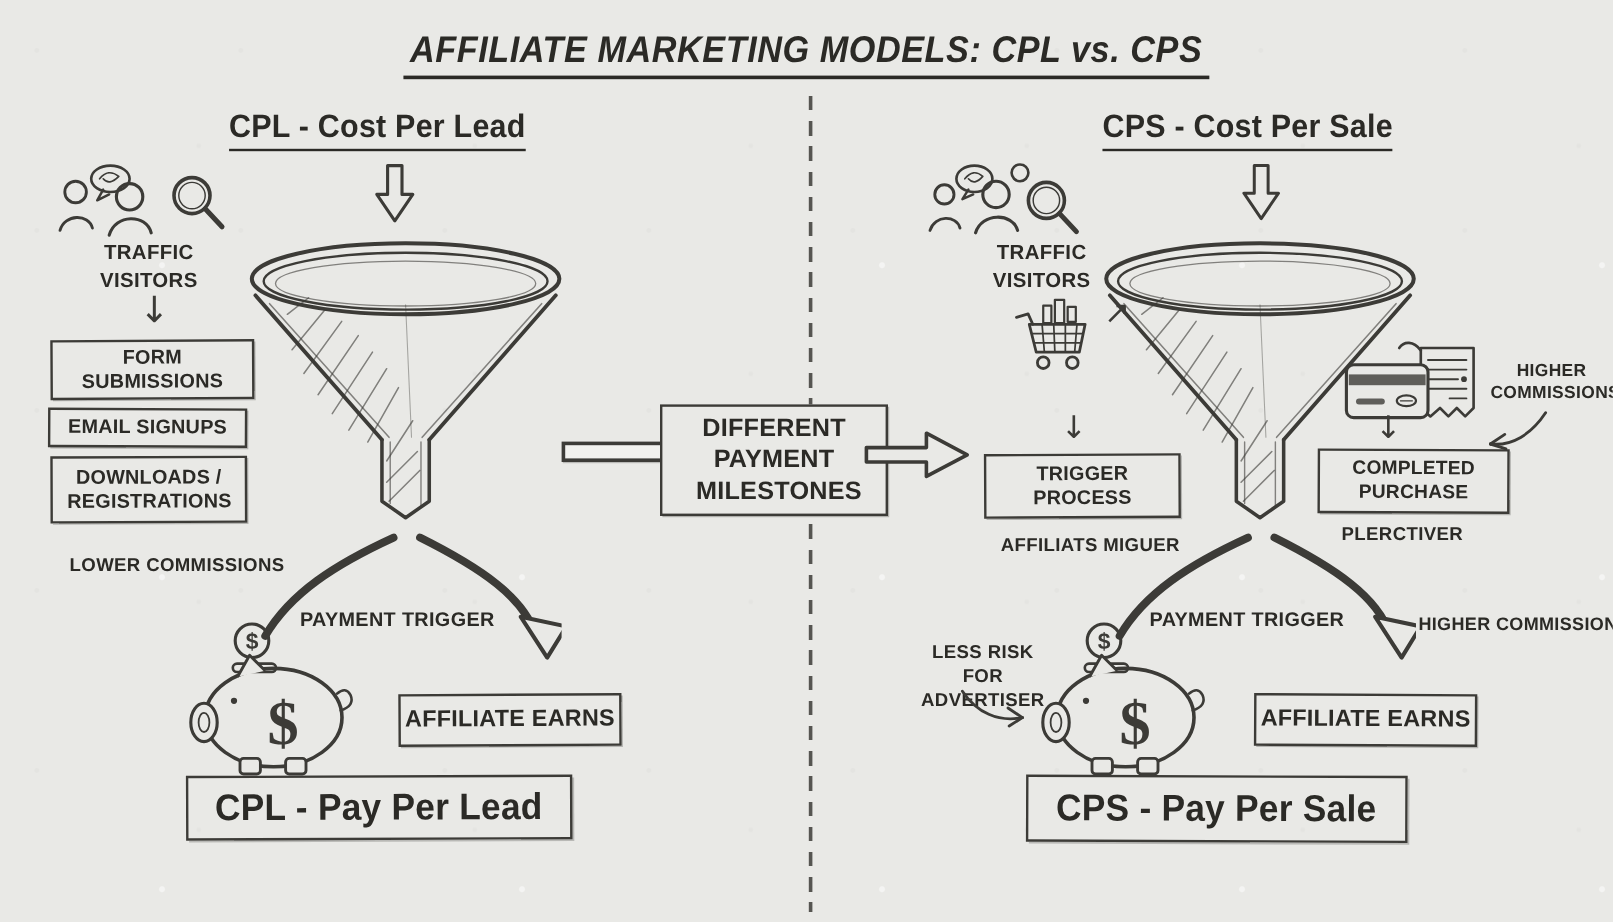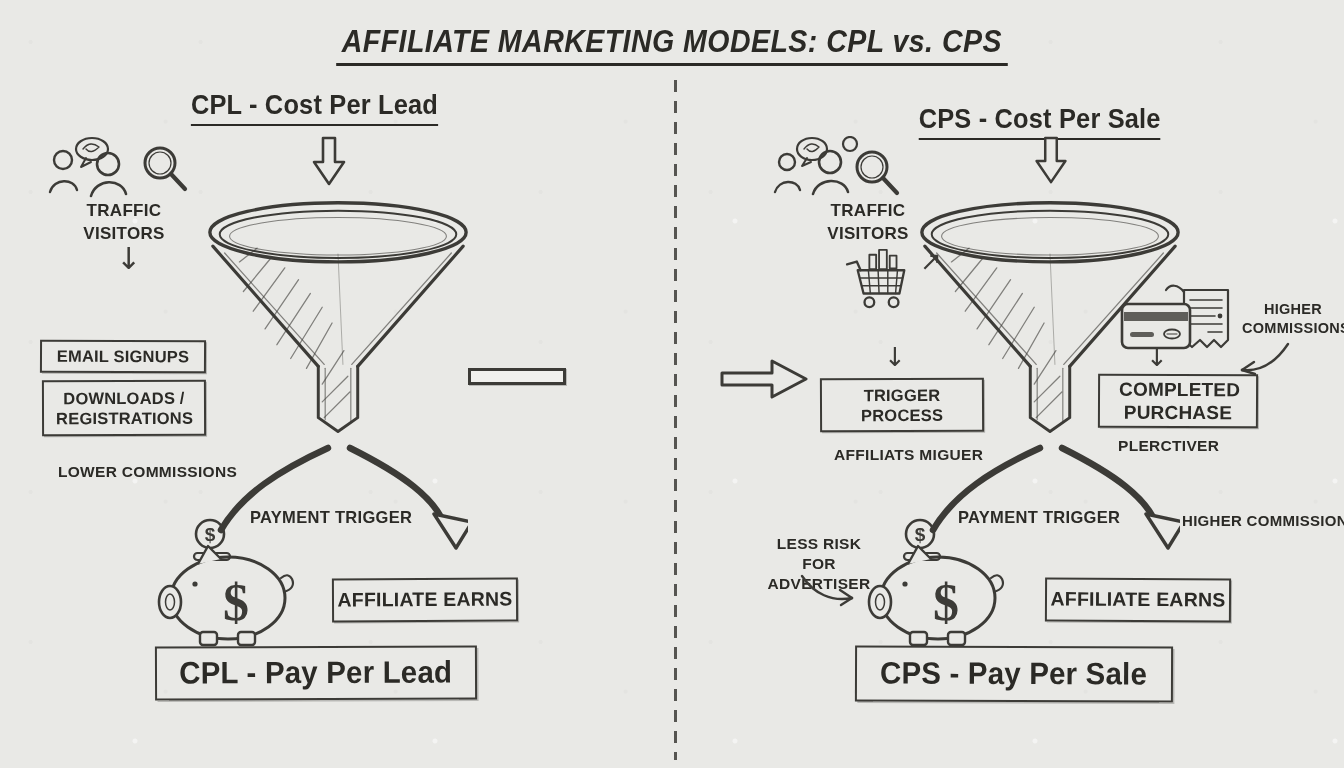--- a/index.html
+++ b/index.html
@@ -127,20 +127,23 @@
     <circle class="stroke" stroke-width="1.2" cx="22" cy="21" r="11"></circle>
     <path class="stroke" stroke-width="4.2" d="M33,32 L47,47"></path>
   </svg>
 
   <div class="abs lbl" style="left:66px;top:200px;width:116px;font-size:17px;text-align:center;line-height:1.35;">
     <span>TRAFFIC VISITORS</span>
   </div>
 
   <div class="abs glyph-arrow" style="left:116px;top:244px;">↓</div>
 
+  <div class="abs box" style="left:42px;top:283px;width:170px;height:50px;font-size:16.5px;transform:rotate(-0.3deg);">
+    <span style="width:130px;">FORM SUBMISSIONS</span>
+  </div>
   <div class="abs box" style="left:40px;top:340px;width:166px;height:33px;font-size:16.5px;transform:rotate(0.25deg);">
     <span>EMAIL SIGNUPS</span>
   </div>
   <div class="abs box" style="left:42px;top:380px;width:164px;height:56px;font-size:16.5px;transform:rotate(-0.2deg);">
     <span style="width:136px;">DOWNLOADS / REGISTRATIONS</span>
   </div>
 
   <div class="abs note" style="left:42px;top:463px;font-size:15.5px;margin-left:16px;">
     <span>LOWER COMMISSIONS</span>
   </div>
@@ -199,26 +202,29 @@
   <div class="abs box" style="left:332px;top:578px;width:186px;height:44px;font-size:19.5px;transform:rotate(-0.3deg);">
     <span>AFFILIATE EARNS</span>
   </div>
 
   <div class="abs footer-box" style="left:155px;top:646px;width:322px;height:54px;transform:rotate(-0.2deg);">
     <span>CPL - Pay Per Lead</span>
   </div>
 
   <div class="abs mid-bar" style="left:468px;top:368px;width:98px;height:17px;"></div>
 
+  <div class="abs mid-box" style="left:550px;top:337px;width:190px;height:93px;">
+    <span style="width:130px;">DIFFERENT PAYMENT MILESTONES</span>
+  </div>
 
   <svg class="abs" style="left:720px;top:355px;z-index:3;" width="90" height="48" viewBox="0 0 90 48">
     <path class="fillpaper" stroke-width="3" d="M2,18 H52 V6 L86,24 L52,42 V30 H2 Z"></path>
   </svg>
 
-  <div class="abs heading" style="left:895px;top:104px;width:290px;">
+  <div class="abs heading" style="left:895px;top:90px;width:290px;">
     <span>CPS - Cost Per Sale</span>
   </div>
 
   <svg class="abs" style="left:1032px;top:136px;" width="38" height="50" viewBox="0 0 38 52">
     <path class="fillpaper" stroke-width="2.6" d="M13,2 H25 V26 H34 L19,48 L4,26 H13 Z"></path>
   </svg>
 
   <svg class="abs" style="left:770px;top:136px;" width="94" height="62" viewBox="0 0 94 62">
     <circle class="stroke" stroke-width="2.4" cx="17" cy="26" r="8"></circle>
     <path class="stroke" stroke-width="2.4" d="M5,56 C9,43 27,43 30,54"></path>
@@ -322,21 +328,21 @@
   </div>
 
   <svg class="abs" style="left:1232px;top:342px;" width="62" height="38" viewBox="0 0 62 38">
     <path class="stroke" stroke-width="2.4" d="M56,2 C44,20 28,30 10,28"></path>
     <path class="stroke" stroke-width="2.4" d="M10,28 l12,-8"></path>
     <path class="stroke" stroke-width="2.4" d="M10,28 l13,4"></path>
   </svg>
 
   <div class="abs glyph-arrow" style="left:1146px;top:344px;font-size:26px;">↓</div>
 
-  <div class="abs box" style="left:1098px;top:374px;width:160px;height:54px;font-size:19px;transform:rotate(0.25deg);">
+  <div class="abs box" style="left:1098px;top:374px;width:160px;height:54px;font-size:16px;transform:rotate(0.25deg);">
     <span style="width:118px;">COMPLETED PURCHASE</span>
   </div>
 
   <div class="abs note" style="left:1118px;top:437px;font-size:15.5px;">
     <span>PLERCTIVER</span>
   </div>
 
   <svg class="abs" style="left:890px;top:442px;" width="290" height="140" viewBox="0 0 290 140">
     <path class="stroke" stroke-width="6.5" d="M150,6 C102,28 64,52 43,88"></path>
     <path class="stroke" stroke-width="6.5" d="M172,6 C224,32 258,56 268,86"></path>

